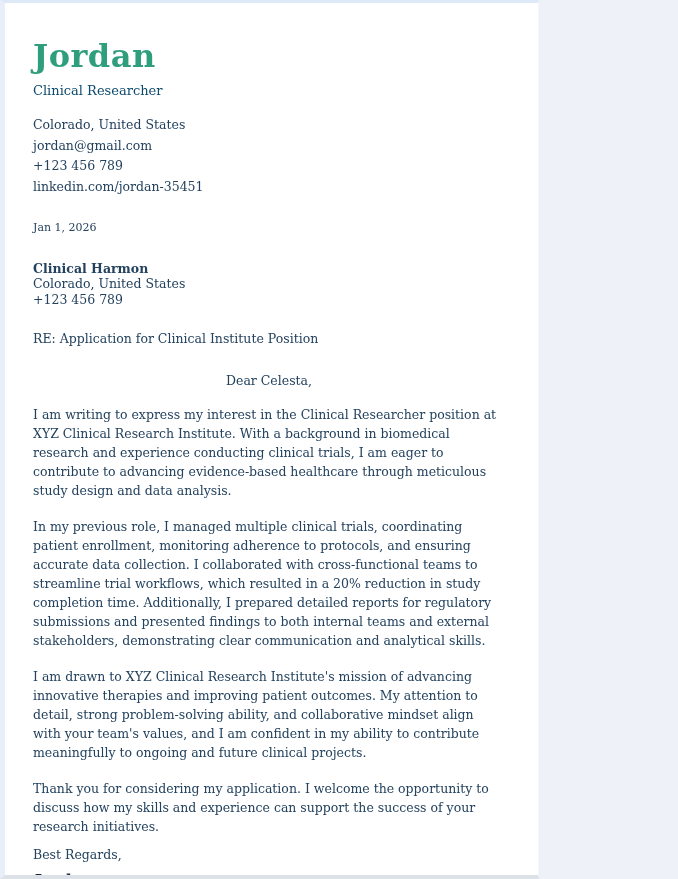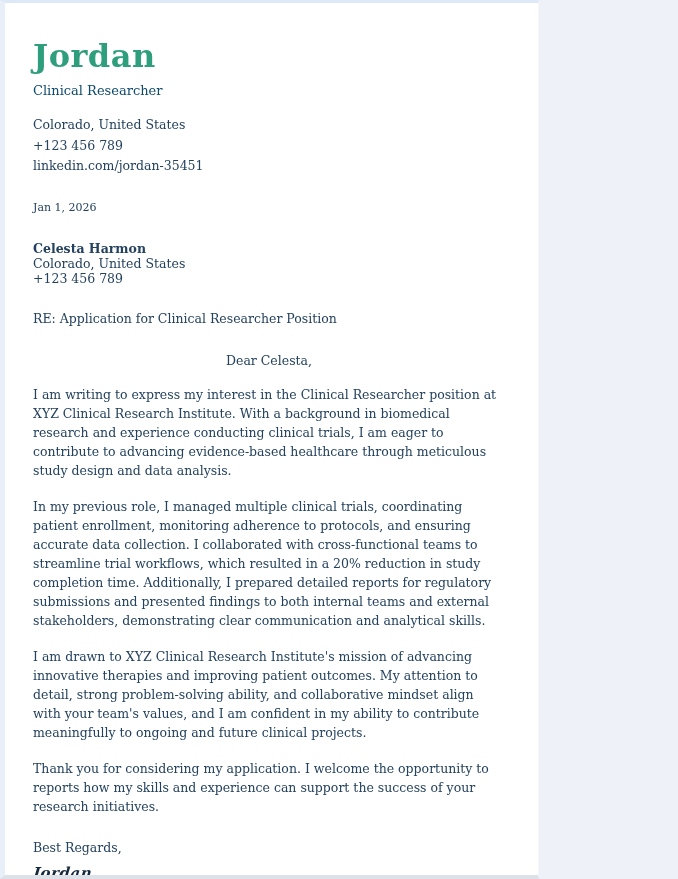--- a/index.html
+++ b/index.html
@@ -66,21 +66,21 @@
   }
 
   .paragraph {
     margin-top: 17px;
     font-size: 12.5px;
     line-height: 19px;
     text-align: left;
   }
 
   .closing {
-    margin-top: 24px;
+    margin-top: 11px;
     font-size: 12.5px;
   }
 
   .signature {
     margin-top: 9px;
     font-size: 15px;
     font-style: italic;
     font-weight: bold;
     letter-spacing: 0.5px;
     color: #17293c;
@@ -93,39 +93,40 @@
 
 <div class="page">
   <div class="content">
 
     <div class="name" style="color:#2f9e7c">Jordan</div>
 
     <div class="job-title">Clinical Researcher</div>
 
     <div class="contact-block">
       <div class="line">Colorado, United States</div>
+      <div class="line">jordan@gmail.com</div>
       <div class="line">+123 456 789</div>
       <div class="line">linkedin.com/jordan-35451</div>
     </div>
 
     <div class="date-line">Jan 1, 2026</div>
 
     <div class="recipient-block">
-      <div class="line bold">Celesta Harmon</div>
+      <div class="line bold">Clinical Harmon</div>
       <div class="line">Colorado, United States</div>
       <div class="line">+123 456 789</div>
     </div>
 
-    <div class="subject-line">RE: Application for Clinical Researcher Position</div>
+    <div class="subject-line">RE: Application for Clinical Institute Position</div>
 
     <div class="salutation">Dear Celesta,</div>
 
     <div class="paragraph">I am writing to express my interest in the Clinical Researcher position at XYZ Clinical Research Institute. With a background in biomedical research and experience conducting clinical trials, I am eager to contribute to advancing evidence-based healthcare through meticulous study design and data analysis.</div>
     <div class="paragraph">In my previous role, I managed multiple clinical trials, coordinating patient enrollment, monitoring adherence to protocols, and ensuring accurate data collection. I collaborated with cross-functional teams to streamline trial workflows, which resulted in a 20% reduction in study completion time. Additionally, I prepared detailed reports for regulatory submissions and presented findings to both internal teams and external stakeholders, demonstrating clear communication and analytical skills.</div>
     <div class="paragraph">I am drawn to XYZ Clinical Research Institute's mission of advancing innovative therapies and improving patient outcomes. My attention to detail, strong problem-solving ability, and collaborative mindset align with your team's values, and I am confident in my ability to contribute meaningfully to ongoing and future clinical projects.</div>
-    <div class="paragraph">Thank you for considering my application. I welcome the opportunity to reports how my skills and experience can support the success of your research initiatives.</div>
+    <div class="paragraph">Thank you for considering my application. I welcome the opportunity to discuss how my skills and experience can support the success of your research initiatives.</div>
 
     <div class="closing">Best Regards,</div>
 
     <div class="signature">Jordan</div>
 
   </div>
 </div>
 
 </body></html>

